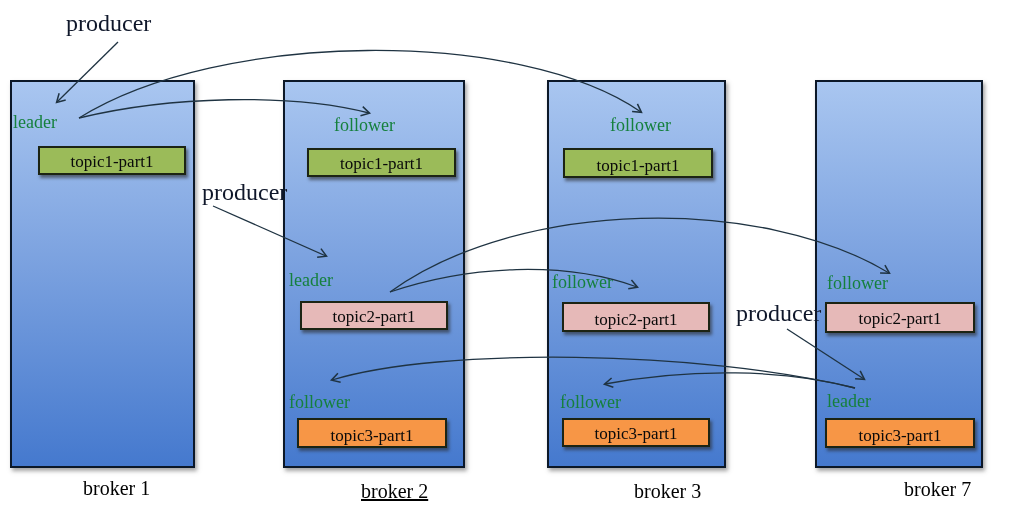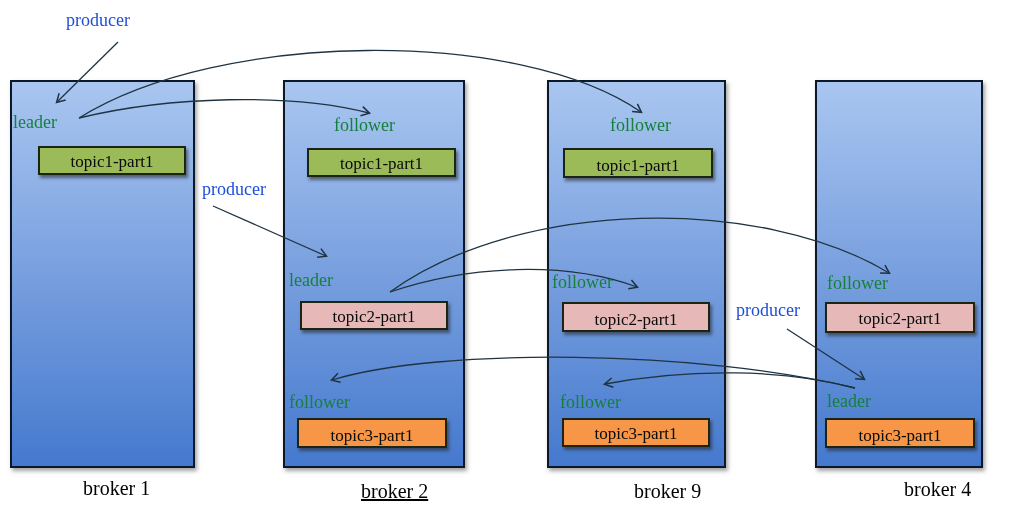--- a/index.html
+++ b/index.html
@@ -25,22 +25,22 @@
     white-space:nowrap;
   }
   .role{
     position:absolute;
     font-size:18px;
     color:#15803d;
     white-space:nowrap;
   }
   .producer{
     position:absolute;
-    font-size:18px;
-    color:#1d4ed8;
+    font-size:24px;
+    color:#0f172a;
     white-space:nowrap;
   }
   .part{
     position:absolute;
     box-sizing:border-box;
     border:2px solid #1c2414;
     text-align:center;
     font-size:17px;
     color:#0a0a0a;
     box-shadow:2px 3px 3px rgba(40,40,40,0.6);
@@ -101,22 +101,22 @@
   <div class="part" style="left: 825px; top: 418px; width: 150px; height: 30px; line-height: 27px; background-color: rgb(247, 150, 70);">
     <span>topic3-part1</span>
   </div>
 
   <div class="producer" style="left:66px;top:10px;">producer</div>
   <div class="producer" style="left:202px;top:179px;">producer</div>
   <div class="producer" style="left:736px;top:300px;">producer</div>
 
   <div class="caption" style="left:83px;top:477px;">broker 1</div>
   <div class="caption" style="left:361px;top:480px;text-decoration:underline;">broker 2</div>
-  <div class="caption" style="left:634px;top:480px;">broker 9</div>
-  <div class="caption" style="left:904px;top:478px;">broker 4</div>
+  <div class="caption" style="left:634px;top:480px;">broker 3</div>
+  <div class="caption" style="left:904px;top:478px;">broker 7</div>
 
   <svg id="arrows" viewBox="0 0 1010 516">
     <defs>
       <marker id="ah" viewBox="0 0 10 10" refX="7.5" refY="5" markerWidth="9" markerHeight="9" orient="auto-start-reverse">
         <path d="M1,1 L8,5 L1,9" fill="none" stroke="#1f3342" stroke-width="1.4"></path>
       </marker>
     </defs>
 
     <path d="M118,42 L57,102" marker-end="url(#ah)"></path>
     <path d="M213,206 L326,256" marker-end="url(#ah)"></path>

